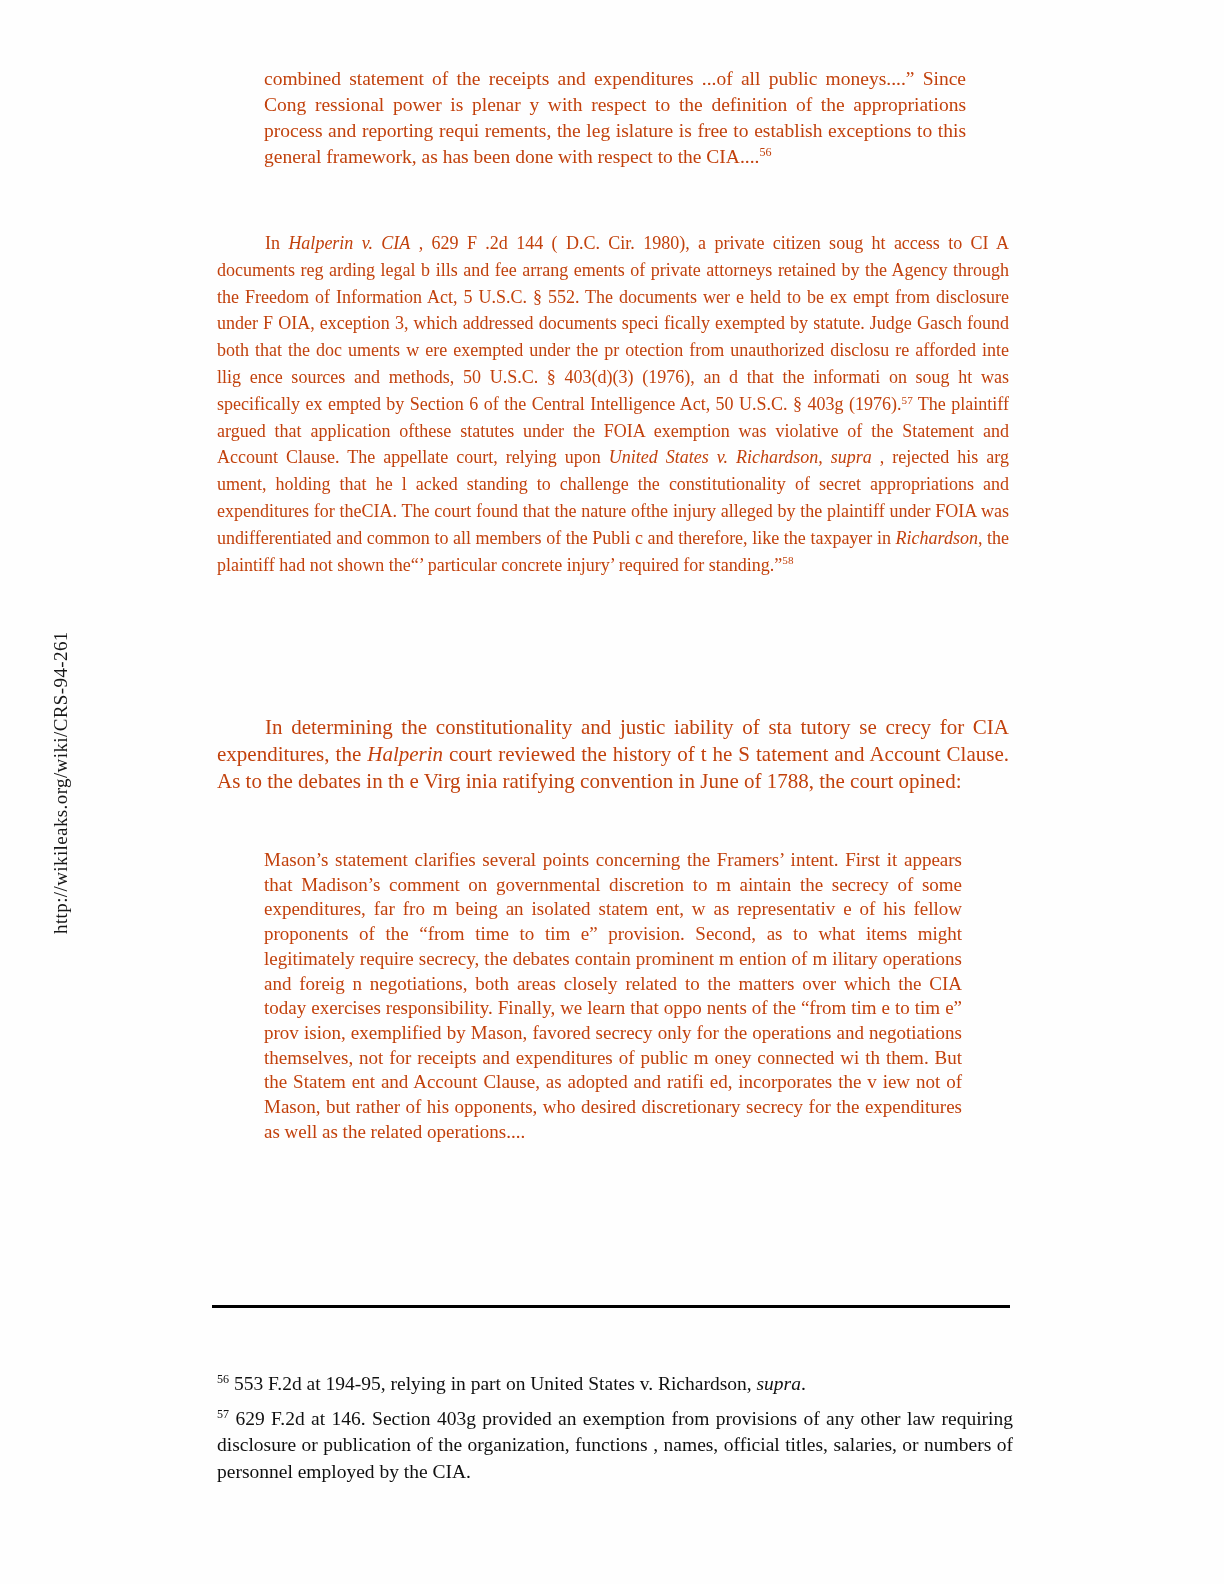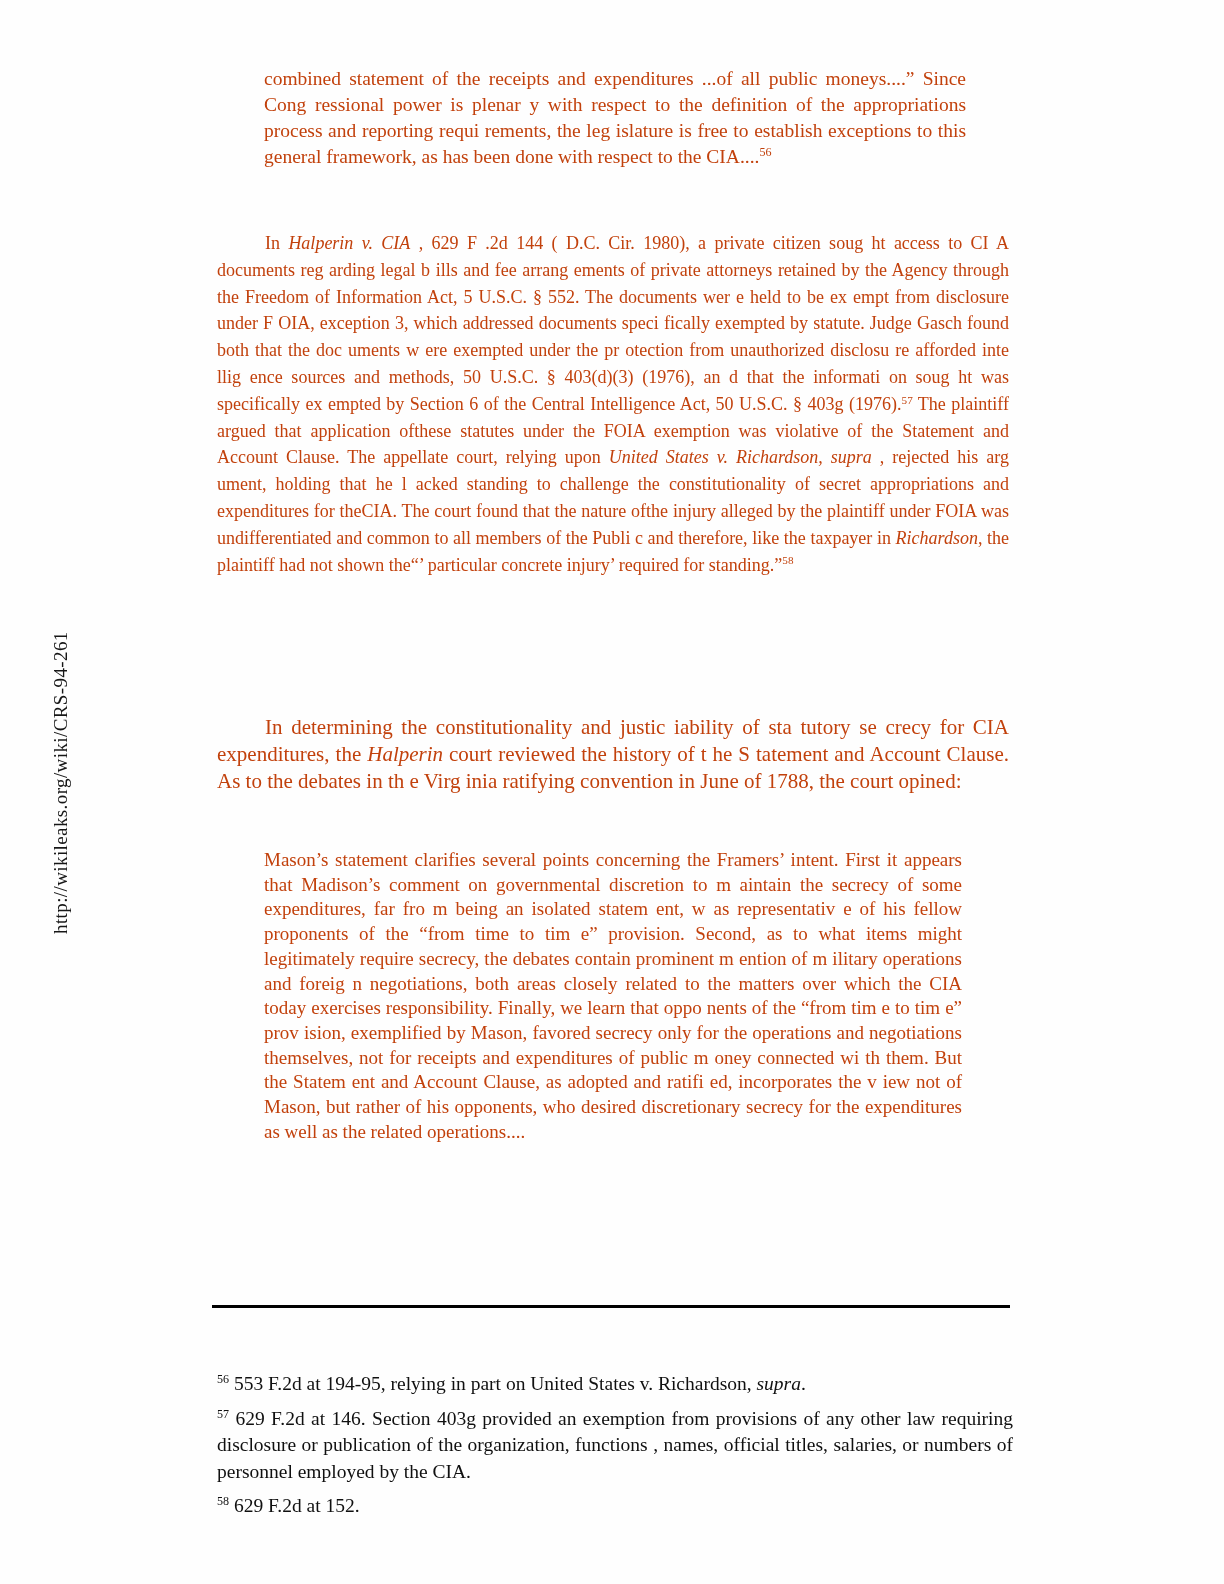--- a/index.html
+++ b/index.html
@@ -112,16 +112,15 @@
 
   <div class="textblock p2"><span>In determining  the constitutionality and justic iability of sta tutory se crecy for CIA expenditures, the </span><em>Halperin</em><span> court reviewed the history of t he S tatement and Account Clause.  As to the debates in th e Virg inia ratifying convention in June of 1788, the court opined:</span></div>
 
   <div class="textblock bq2"><span>Mason’s statement clarifies several points concerning  the Framers’ intent.  First it appears that Madison’s comment on governmental discretion to m aintain the secrecy  of  some expenditures, far fro  m being  an isolated statem  ent, w as representativ e of his fellow proponents of the “from   time to tim e” provision. Second, as to what items might legitimately require secrecy, the debates contain prominent m ention of m ilitary operations and foreig n negotiations, both areas closely related to the matters over which the CIA today exercises responsibility. Finally, we learn that oppo   nents of the “from   tim e to tim  e” prov ision, exemplified by Mason, favored secrecy only for the operations and negotiations themselves, not for receipts and expenditures of public m oney connected wi th them.  But the Statem   ent and Account  Clause, as adopted and ratifi   ed, incorporates the v iew not of Mason, but  rather of his opponents, who desired discretionary secrecy for the expenditures as well as the related operations....</span></div>
 
   <div class="footnote-rule"></div>
 
   <div class="footnotes">
     <div class="footnote"><sup>56</sup><span> 553 F.2d at 194-95, relying in part on United States v. Richardson, </span><em>supra</em><span>.</span></div>
     <div class="footnote"><sup>57</sup><span> 629 F.2d at 146.  Section 403g provided an exemption from  provisions of any other law requiring  disclosure or publication of the   organization, functions , names, official titles, salaries, or numbers of personnel employed by the CIA.</span></div>
-    <div class="footnote"><sup>58</sup><span> 629 F.2d at 152.</span></div>
   </div>
 
 </div>
 
 </body></html>

